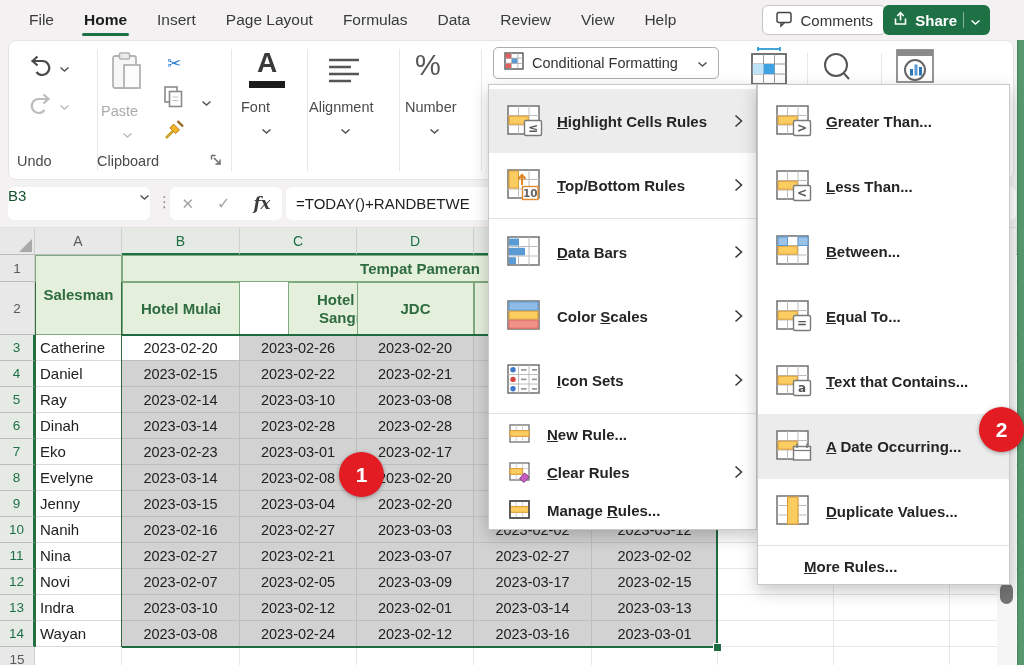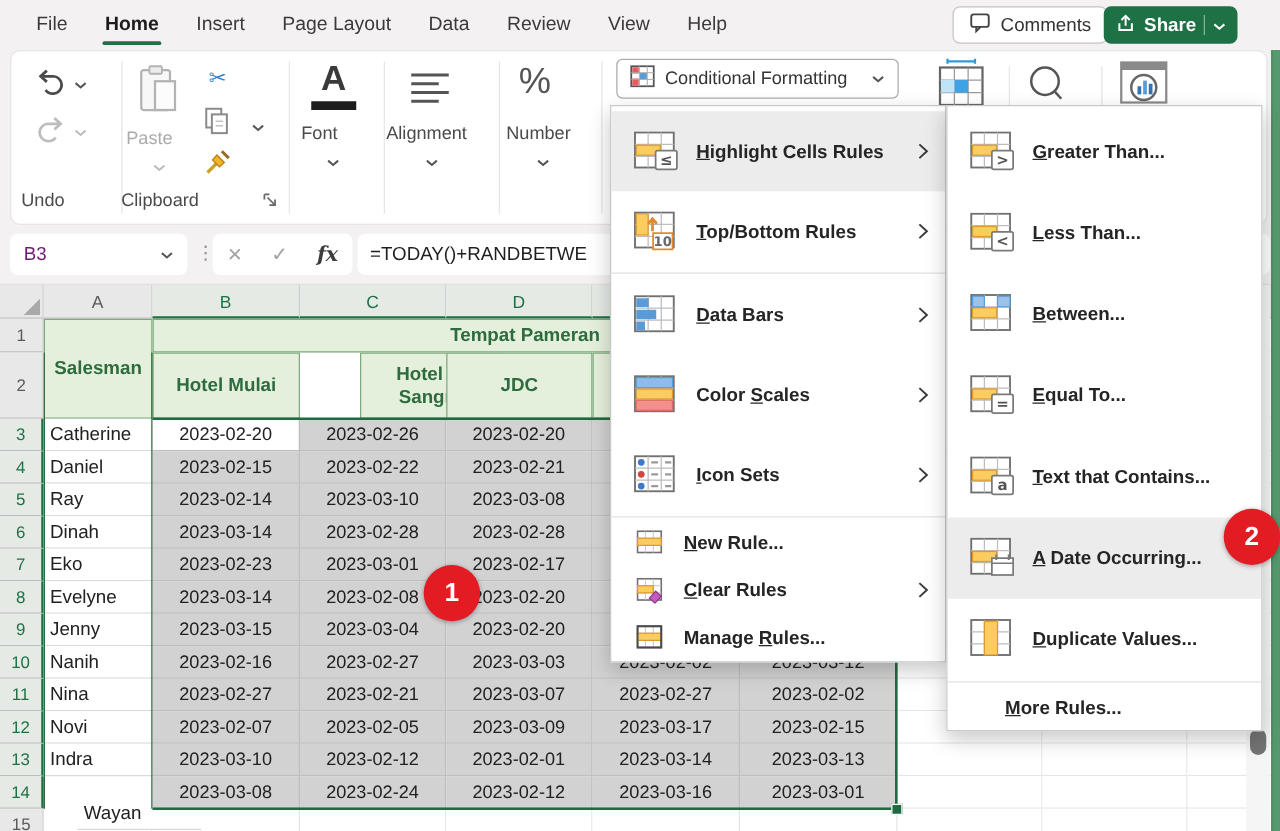--- a/index.html
+++ b/index.html
@@ -26,21 +26,21 @@
   .vsep2{position:absolute;top:12px;height:38px;width:1px;background:#E8E6E6}
   .bigA{position:absolute;font-size:28px;font-weight:700;color:#3a3a3a;width:40px;text-align:center}
   .Abar{position:absolute;width:36px;height:7px;background:#1c1c1c}
   .pct{position:absolute;font-size:29px;color:#555}
   .cut{position:absolute;color:#2B7CD3;font-size:17px}
   #cfbtn{position:absolute;left:484px;top:6px;width:226px;height:32px;border:1px solid #ACACAC;border-radius:5px;display:flex;align-items:center;gap:8px;padding:0 10px;font-size:14.5px;color:#333;background:#fff}
   #cfbtn .lbl{flex:1;text-align:left}
 
   
   #fbar{position:absolute;left:0;top:180px;width:1024px;height:48px;background:#F3F1F1;border-bottom:1px solid #E2E0E0}
-  #namebox{position:absolute;left:8px;top:7px;width:142px;height:33px;background:#fff;border-radius:6px;display:flex;align-items:center;padding:0 11px;font-size:15px;color:#701a75}
+  #namebox{position:absolute;left:8px;top:7px;width:142px;height:33px;background:#fff;border-radius:6px;display:flex;align-items:flex-start;padding:0 0;font-size:15px;color:#14532d}
   #namebox .sp{margin-left:auto}
   #fdots{position:absolute;left:157px;top:13px;color:#8f8f8f;font-size:15px;letter-spacing:-1px}
   #fbtns{position:absolute;left:170px;top:7px;width:112px;height:33px;background:#fff;border-radius:6px;display:flex;align-items:center;justify-content:space-around}
   .fxx{color:#A3A3A3;font-size:15px}
   .fck{color:#A3A3A3;font-size:16px}
   .ffx{font-style:italic;font-family:"DejaVu Serif",serif;font-size:16.5px;color:#3d3d3d;font-weight:700}
   #finput{position:absolute;left:286px;top:7px;width:730px;height:33px;background:#fff;border-radius:6px;display:flex;align-items:center;padding:0 10px;font-size:15px;color:#1f1f1f;overflow:hidden;white-space:nowrap}
 
   
   #sheet{position:absolute;left:0;top:228px;width:1018px;height:437px;background:#fff;overflow:hidden;z-index:1}
@@ -89,20 +89,21 @@
 <body>
 
 <div id="app">
 
   <div id="tabbar">
     <div id="tabs">
         <div class="tab">File</div>
         <div class="tab active">Home</div>
         <div class="tab">Insert</div>
         <div class="tab">Page Layout</div>
+        <div class="tab">Formulas</div>
         <div class="tab">Data</div>
         <div class="tab">Review</div>
         <div class="tab">View</div>
         <div class="tab">Help</div>
       </div>
     <div id="comments-btn">
       <span><svg width="18" height="18" viewBox="0 0 18 18">
             <rect x="2" y="2.5" width="14" height="10" rx="2" fill="none" stroke="#444" stroke-width="1.5"></rect>
             <path d="M6 12.5 L6 16 L9.5 12.5" fill="none" stroke="#444" stroke-width="1.5"></path>
           </svg></span>
@@ -396,21 +397,21 @@
       <div class="cell datecell" style="left: 240px; top: 341px; width: 117px; height: 26px;">2023-02-05</div>
       <div class="cell datecell" style="left: 357px; top: 341px; width: 117px; height: 26px;">2023-03-09</div>
       <div class="cell datecell" style="left: 474px; top: 341px; width: 118px; height: 26px;">2023-03-17</div>
       <div class="cell datecell" style="left: 592px; top: 341px; width: 126px; height: 26px;">2023-02-15</div>
       <div class="cell namecell" style="left: 35px; top: 367px; width: 87px; height: 26px;">Indra</div>
       <div class="cell datecell" style="left: 122px; top: 367px; width: 118px; height: 26px;">2023-03-10</div>
       <div class="cell datecell" style="left: 240px; top: 367px; width: 117px; height: 26px;">2023-02-12</div>
       <div class="cell datecell" style="left: 357px; top: 367px; width: 117px; height: 26px;">2023-02-01</div>
       <div class="cell datecell" style="left: 474px; top: 367px; width: 118px; height: 26px;">2023-03-14</div>
       <div class="cell datecell" style="left: 592px; top: 367px; width: 126px; height: 26px;">2023-03-13</div>
-      <div class="cell namecell" style="left: 35px; top: 410px; width: 99px; height: 26px; margin-left: 27px;">Wayan</div>
+      <div class="cell namecell" style="left: 35px; top: 393px; width: 99px; height: 26px;">Wayan</div>
       <div class="cell datecell" style="left: 122px; top: 393px; width: 118px; height: 26px;">2023-03-08</div>
       <div class="cell datecell" style="left: 240px; top: 393px; width: 117px; height: 26px;">2023-02-24</div>
       <div class="cell datecell" style="left: 357px; top: 393px; width: 117px; height: 26px;">2023-02-12</div>
       <div class="cell datecell" style="left: 474px; top: 393px; width: 118px; height: 26px;">2023-03-16</div>
       <div class="cell datecell" style="left: 592px; top: 393px; width: 126px; height: 26px;">2023-03-01</div>
       <div class="greenline" style="left: 34.5px; top: 54px; width: 1.5px; height: 365px;"></div>
       <div class="greenline" style="left: 120.5px; top: 54px; width: 1.5px; height: 365px;"></div>
       <div class="selborder" style="left: 122px; top: 106px; width: 596px; height: 2px;"></div>
       <div class="selborder" style="left: 122px; top: 417.5px; width: 596px; height: 2.5px;"></div>
       <div class="selborder" style="left: 716px; top: 106px; width: 2px; height: 314px;"></div>

